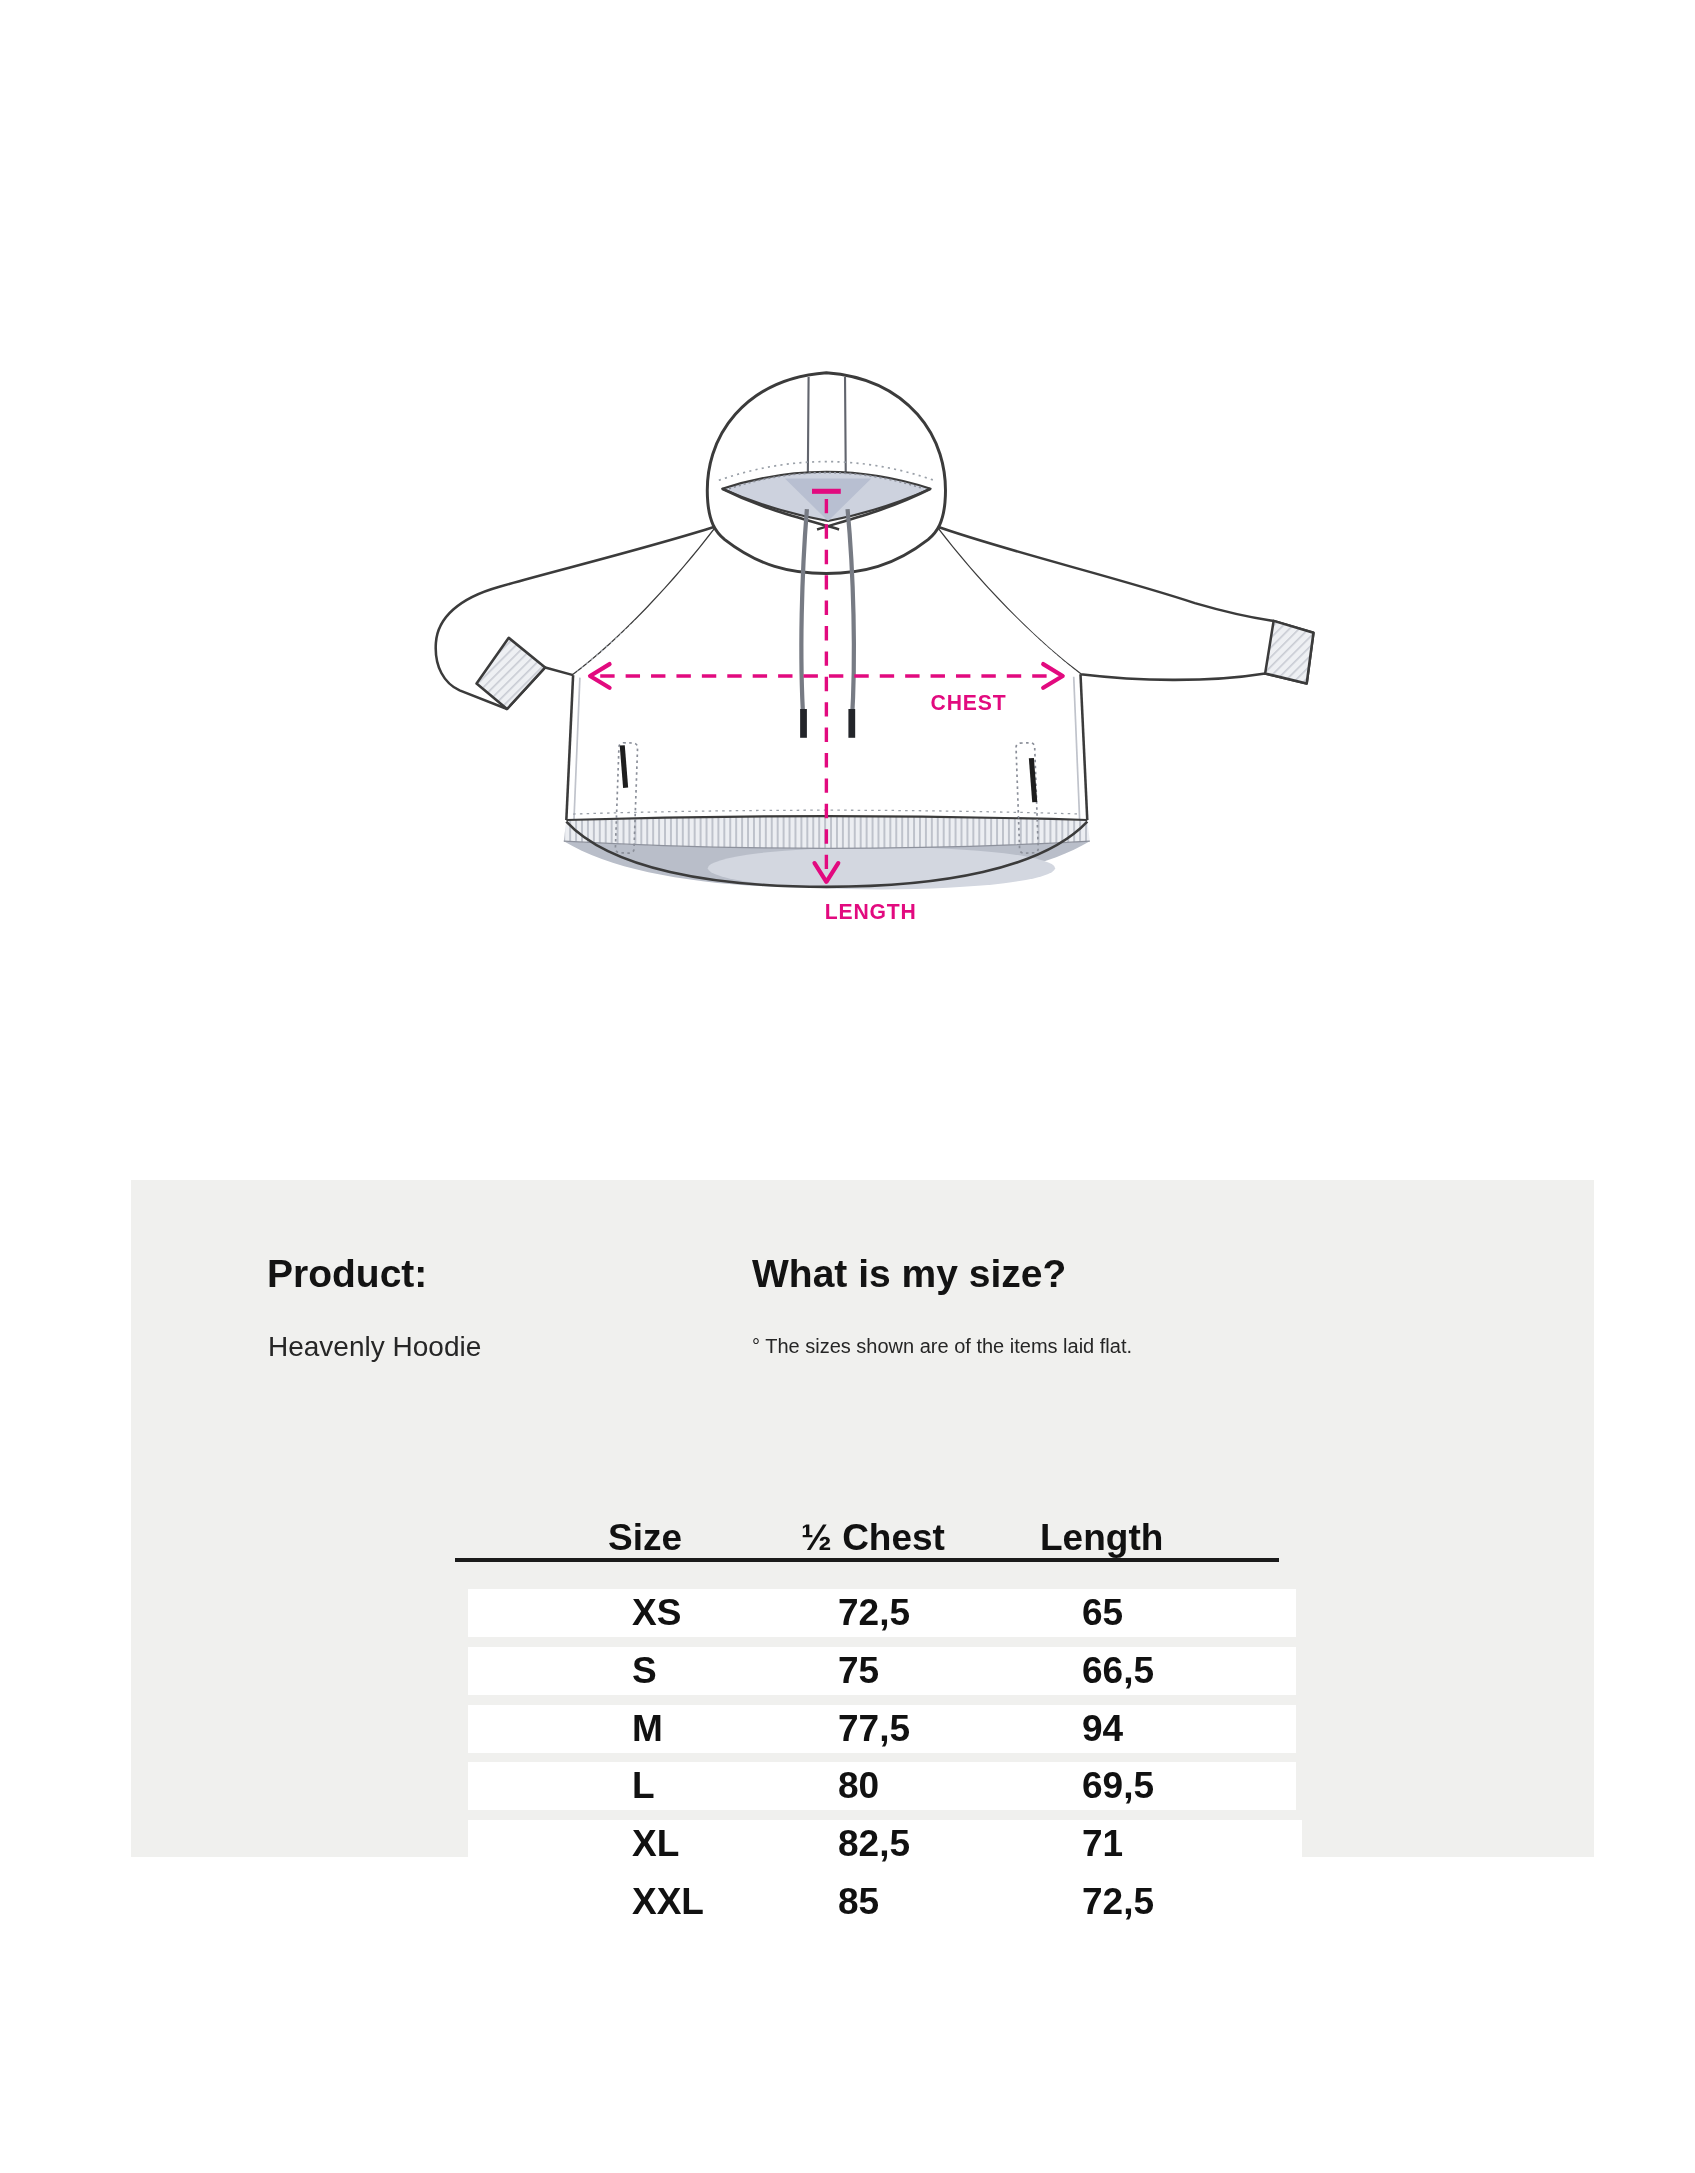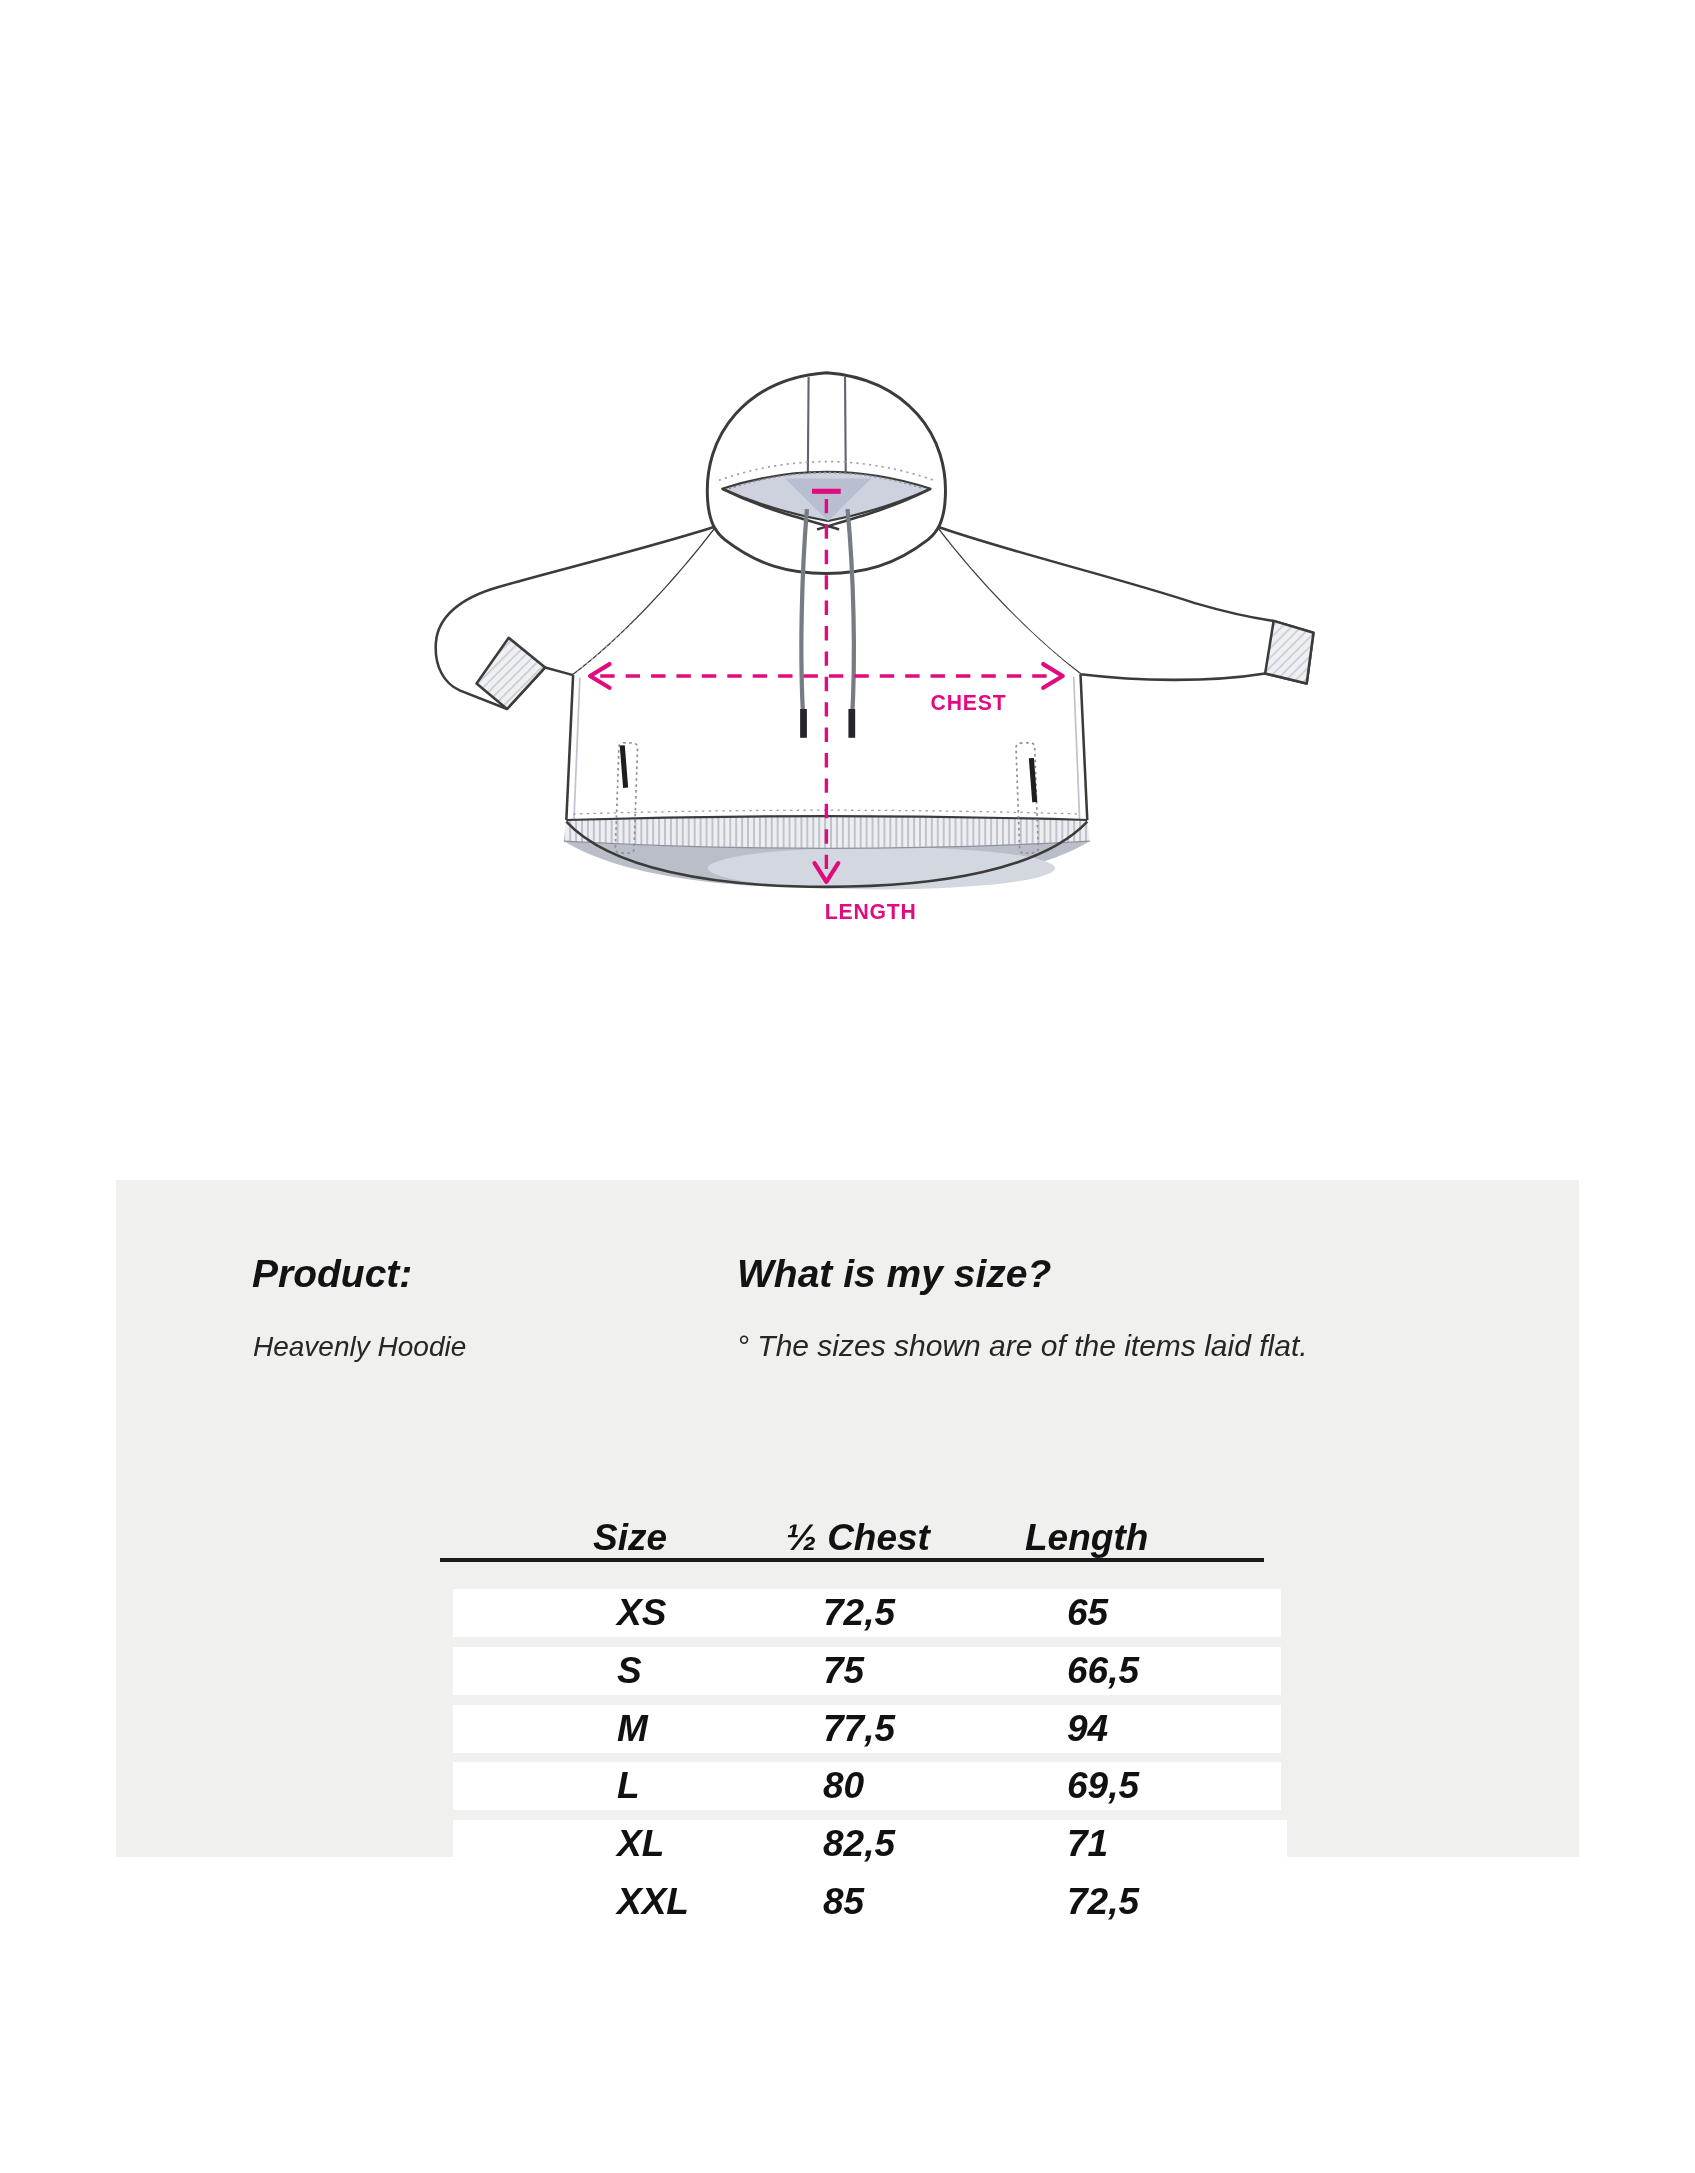--- a/index.html
+++ b/index.html
@@ -5,27 +5,27 @@
   html,body{margin:0;padding:0;background:#ffffff;}
   .canvas{
     position:relative;width:1695px;height:2173px;background:#ffffff;
     font-family:"Liberation Sans",sans-serif;overflow:hidden;color:#141414;
   }
   
   .diagram{position:absolute;left:407px;top:360px;width:915px;height:576px;}
   .diagram svg{width:100%;height:100%;display:block;}
   .dim-text{font-family:"Liberation Sans",sans-serif;font-weight:bold;font-size:25px;letter-spacing:1px;fill:var(--accent,#e20a7f);}
   
-  .panel{position:absolute;left:116px;top:1180px;width:1463px;height:677px;background:var(--panel-bg,#f0f0ee);font-style:italic;}
+  .panel{position:absolute;left:131px;top:1180px;width:1463px;height:677px;background:var(--panel-bg,#f0f0ee);}
   .heading{position:absolute;font-size:39px;font-weight:700;color:#131313;letter-spacing:0;white-space:nowrap;}
   #product-heading{left:136px;top:72px;}
   #size-heading{left:621px;top:72px;}
   .lighttxt{position:absolute;font-size:28px;font-weight:400;color:#262626;white-space:nowrap;}
   #product-name{left:137px;top:151px;}
-  .notes{position:absolute;left:621px;top:146px;font-size:30px;font-weight:400;color:#262626;line-height:40px;white-space:nowrap;}
+  .notes{position:absolute;left:621px;top:146px;font-size:20px;font-weight:400;color:#262626;line-height:40px;white-space:nowrap;}
   
   .thead-cell{position:absolute;top:337px;font-size:37px;font-weight:700;color:#111;white-space:nowrap;}
   #th-size{left:477px;}
   #th-chest{left:670px;}
   #th-length{left:909px;}
   .table-rule{position:absolute;left:324px;top:378px;width:824px;height:4.2px;background:#1b1b1b;}
   .trow{position:absolute;left:325px;width:828px;height:48px;background:#ffffff;margin-left:12px;}
   .trow span{position:absolute;top:0;line-height:48px;font-size:37px;font-weight:700;color:#111;white-space:nowrap;}
   .c-size{left:164px;} .c-chest{left:370px;} .c-length{left:614px;}
   #row-0{top:409px;} #row-1{top:467px;} #row-2{top:525px;}

